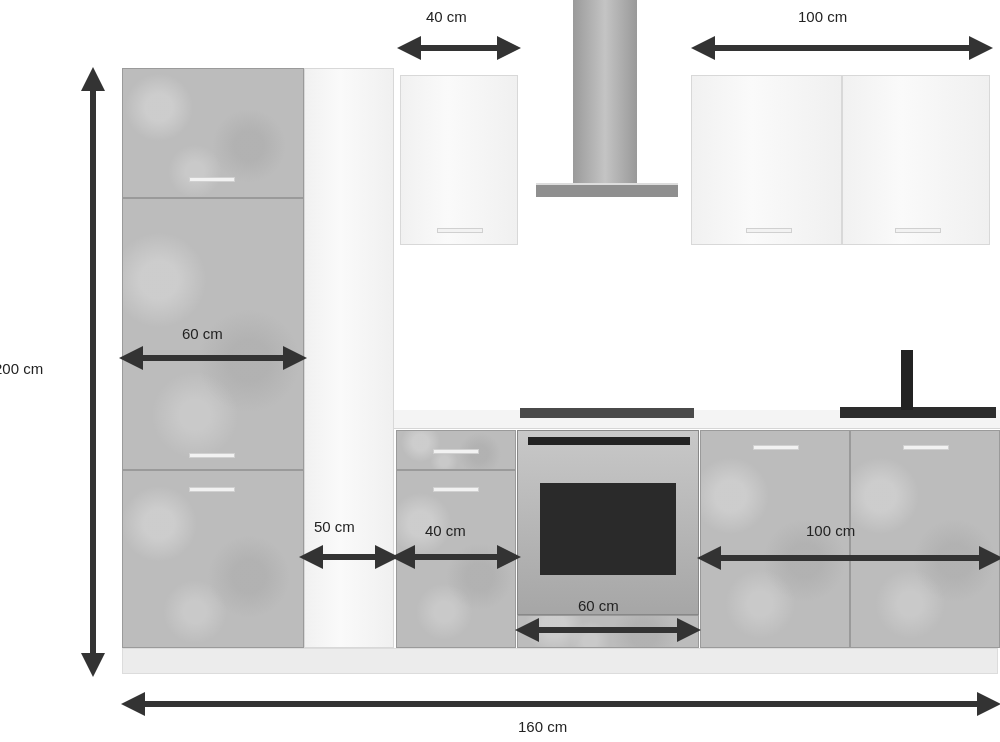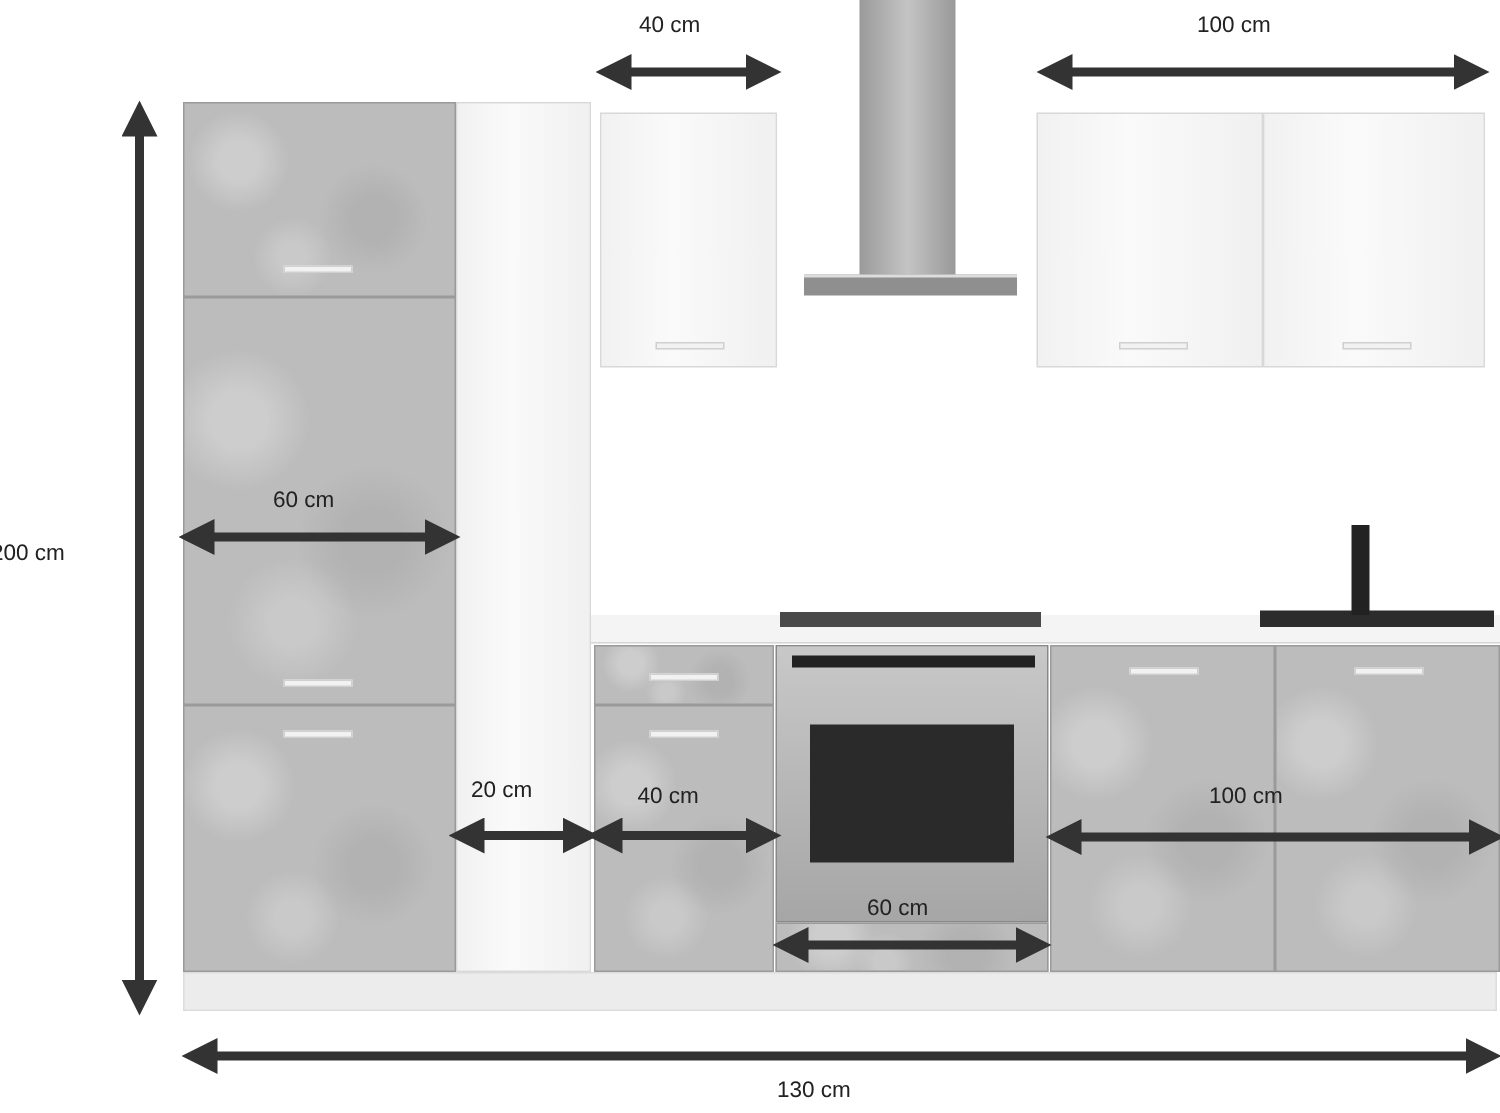--- a/index.html
+++ b/index.html
@@ -86,20 +86,20 @@
     <line x1="308" y1="557" x2="390" y2="557"></line>
     <line x1="400" y1="557" x2="512" y2="557"></line>
     <line x1="524" y1="630" x2="692" y2="630"></line>
     <line x1="706" y1="558" x2="994" y2="558"></line>
     <line x1="406" y1="48" x2="512" y2="48"></line>
     <line x1="700" y1="48" x2="984" y2="48"></line>
   </g>
 </svg>
 
 <div class="label" style="left:-6px;top:360px;">200 cm</div>
-<div class="label" style="left:518px;top:718px;">130 cm</div>
+<div class="label" style="left:518px;top:718px;">160 cm</div>
 <div class="label" style="left:182px;top:325px;">60 cm</div>
-<div class="label" style="left:314px;top:518px;">20 cm</div>
+<div class="label" style="left:314px;top:518px;">50 cm</div>
 <div class="label" style="left:425px;top:522px;">40 cm</div>
 <div class="label" style="left:578px;top:597px;">60 cm</div>
 <div class="label" style="left:806px;top:522px;">100 cm</div>
 <div class="label" style="left:426px;top:8px;">40 cm</div>
 <div class="label" style="left:798px;top:8px;">100 cm</div>
 
 </body></html>

